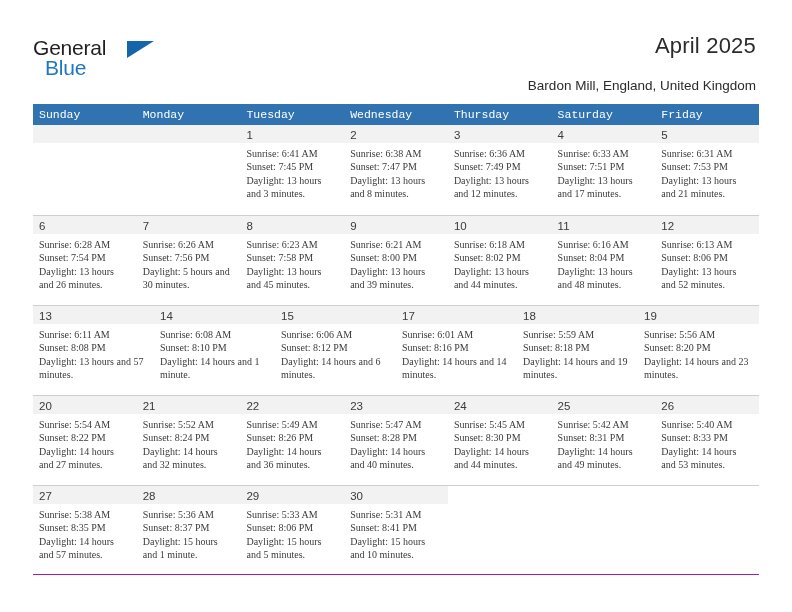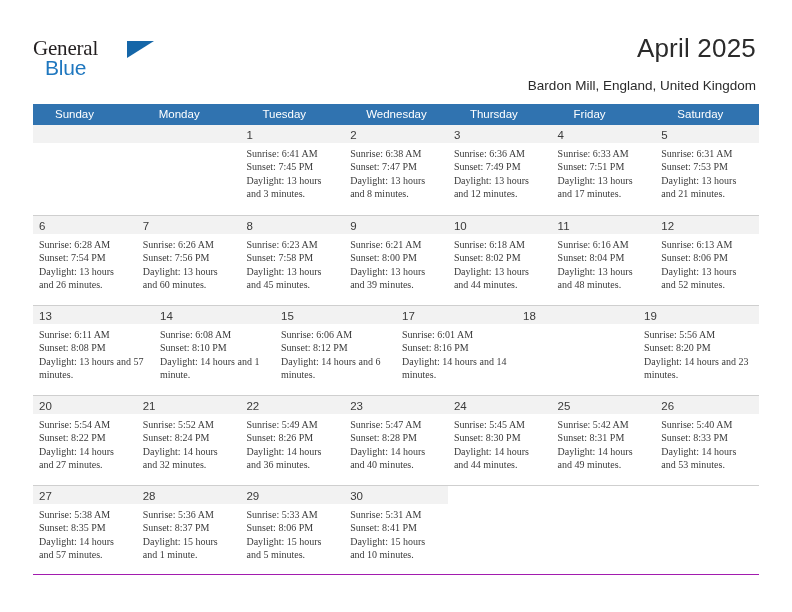--- a/index.html
+++ b/index.html
@@ -37,21 +37,21 @@
     height: 46px;
     user-select: none;
   }
   .logo-general {
     position: absolute;
     left: 0;
     top: 0;
     font-size: 21px;
     letter-spacing: -0.2px;
     color: #231f20;
-    font-family: Liberation Serif, serif;
+    font-family: Liberation Sans, sans-serif;
   }
   .logo-blue {
     position: absolute;
     left: 12px;
     top: 20px;
     font-size: 21px;
     letter-spacing: -0.2px;
     color: #1f77bf;
     font-family: "Liberation Sans", sans-serif;
   }
@@ -62,21 +62,21 @@
     width: 0;
     height: 0;
     border-left: 27px solid #1566a8;
     border-bottom: 17px solid transparent;
   }
 
   .title {
     position: absolute;
     right: 36px;
     top: 33px;
-    font-size: 26px;
+    font-size: 22px;
     color: #2b2b2b;
     letter-spacing: 0.2px;
     text-align: right;
     white-space: nowrap;
   }
   .subtitle {
     position: absolute;
     right: 36px;
     top: 78px;
     font-size: 13.5px;
@@ -96,24 +96,25 @@
     display: flex;
     width: 726px;
     height: 21px;
     background: #3073b0;
   }
   .weekday {
     flex: 1 1 0;
     color: #ffffff;
     font-size: 11.5px;
     line-height: 21px;
-    padding-left: 22px;
+    padding-left: 6px;
     box-sizing: border-box;
     white-space: nowrap;
     overflow: hidden;
+    font-family: Liberation Mono, monospace;
   }
 
   .week {
     display: flex;
     width: 726px;
     height: 90px;
     border-top: 1px solid #cfcfcf;
     box-sizing: border-box;
   }
   .week:first-of-type {
@@ -175,22 +176,22 @@
   </div>
 
   <div class="calendar">
 
     <div class="weekday-row">
       <div class="weekday">Sunday</div>
       <div class="weekday">Monday</div>
       <div class="weekday">Tuesday</div>
       <div class="weekday">Wednesday</div>
       <div class="weekday">Thursday</div>
+      <div class="weekday">Saturday</div>
       <div class="weekday">Friday</div>
-      <div class="weekday">Saturday</div>
     </div>
 
     <div id="weeks-container">
         <div class="week">
           <div class="daycell blank">
             <div class="daynum-band"><span class="daynum"></span></div>
           </div>
           <div class="daycell blank">
             <div class="daynum-band"><span class="daynum"></span></div>
           </div>
@@ -242,21 +243,21 @@
               <div>Sunrise: 6:28 AM</div>
               <div>Sunset: 7:54 PM</div>
               <div>Daylight: 13 hours and 26 minutes.</div>
             </div>
           </div>
           <div class="daycell">
             <div class="daynum-band"><span class="daynum">7</span></div>
             <div class="info">
               <div>Sunrise: 6:26 AM</div>
               <div>Sunset: 7:56 PM</div>
-              <div>Daylight: 13 hours and 60 minutes.</div>
+              <div>Daylight: 5 hours and 30 minutes.</div>
             </div>
           </div>
           <div class="daycell">
             <div class="daynum-band"><span class="daynum">8</span></div>
             <div class="info">
               <div>Sunrise: 6:23 AM</div>
               <div>Sunset: 7:58 PM</div>
               <div>Daylight: 13 hours and 45 minutes.</div>
             </div>
           </div>
@@ -321,20 +322,25 @@
           <div class="daycell">
             <div class="daynum-band"><span class="daynum">17</span></div>
             <div class="info">
               <div>Sunrise: 6:01 AM</div>
               <div>Sunset: 8:16 PM</div>
               <div>Daylight: 14 hours and 14 minutes.</div>
             </div>
           </div>
           <div class="daycell">
             <div class="daynum-band"><span class="daynum">18</span></div>
+            <div class="info">
+              <div>Sunrise: 5:59 AM</div>
+              <div>Sunset: 8:18 PM</div>
+              <div>Daylight: 14 hours and 19 minutes.</div>
+            </div>
           </div>
           <div class="daycell">
             <div class="daynum-band"><span class="daynum">19</span></div>
             <div class="info">
               <div>Sunrise: 5:56 AM</div>
               <div>Sunset: 8:20 PM</div>
               <div>Daylight: 14 hours and 23 minutes.</div>
             </div>
           </div>
         </div>

